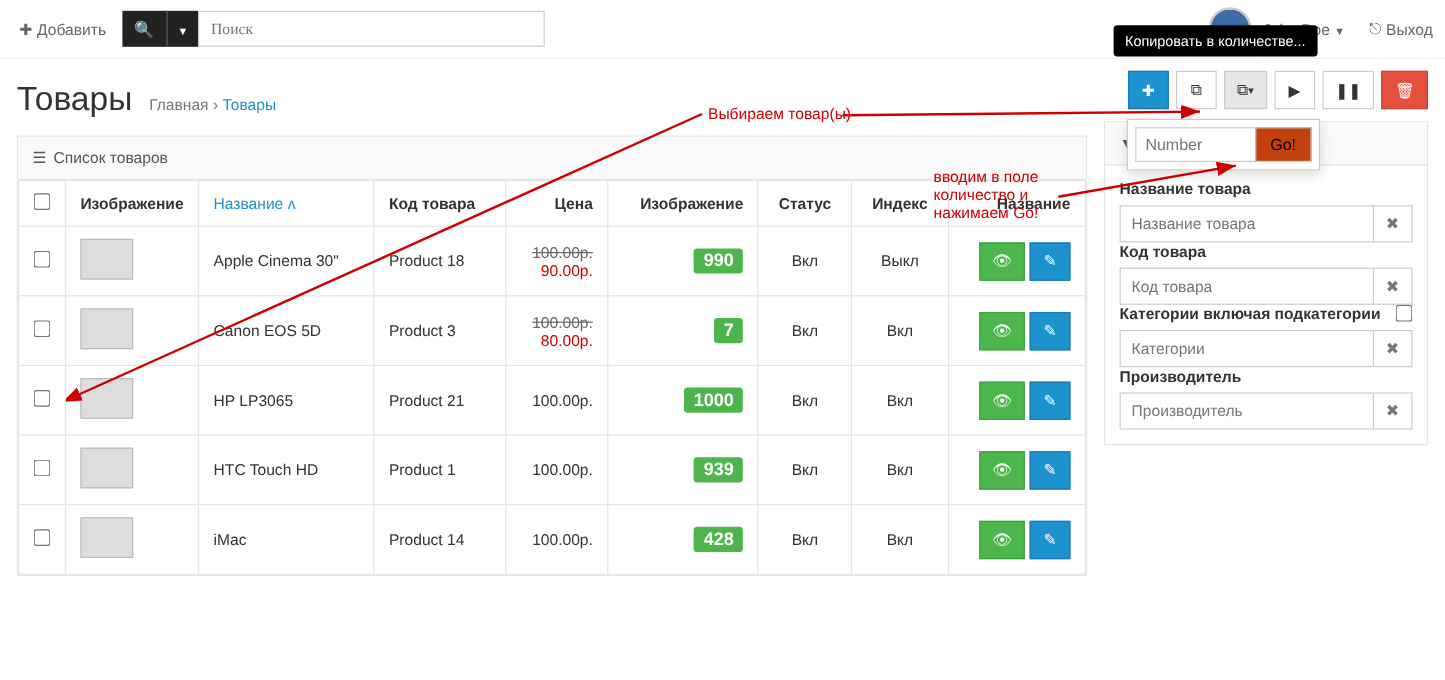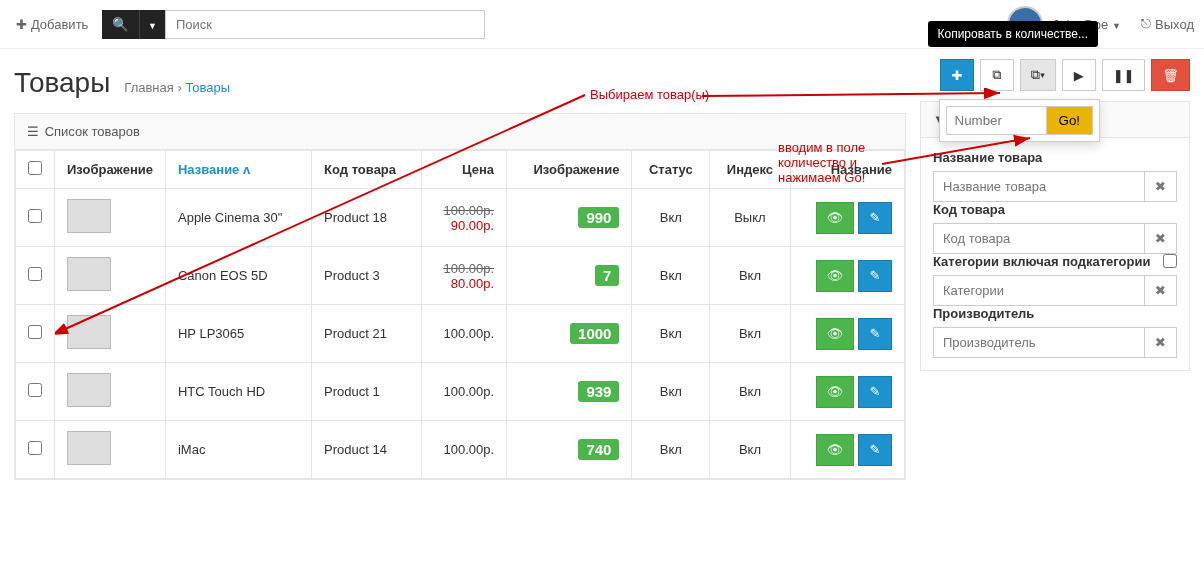--- a/index.html
+++ b/index.html
@@ -2,58 +2,58 @@
 <html><head>
 <meta charset="utf-8">
 <style>
 * { box-sizing: border-box; margin: 0; padding: 0; }
 body { font-family: -apple-system, "Helvetica Neue", Arial, sans-serif; font-size: 13px; color: #333; background: #fff; width: 1204px; height: 567px; overflow: hidden; position: relative; }
 .top-bar { display: flex; align-items: center; padding: 6px 10px; border-bottom: 1px solid #eee; }
 .top-bar .add-btn { color: #666; cursor: pointer; padding: 4px 6px; display: flex; align-items: center; gap: 4px; }
 .top-bar .search-group { display: flex; align-items: stretch; margin-left: 8px; }
 .top-bar .search-btn { background: #222; color: #fff; border: none; padding: 6px 10px; display: flex; align-items: center; }
 .top-bar .search-dd { background: #222; color: #fff; border: none; border-left: 1px solid #444; padding: 6px 8px; }
-.top-bar .search-input { border: 1px solid #ccc; padding: 6px 10px; width: 320px; font-size: 13px; }
+.top-bar .search-input { border: 1px solid #ccc; padding: 6px 10px; width: 289px; font-size: 13px; font-family: Liberation Serif, serif; }
 .top-bar .spacer { flex: 1; }
 .top-bar .avatar { width: 36px; height: 36px; border-radius: 50%; background: linear-gradient(#3b6ea5 50%, #f2b134 50%); border: 2px solid #ccc; }
 .top-bar .user-name { margin: 0 10px; color: #666; cursor: pointer; }
 .top-bar .logout { color: #666; cursor: pointer; display: flex; align-items: center; gap: 4px; margin-left: 10px; }
 .content { display: flex; padding: 10px 14px; gap: 14px; }
 .main { flex: 1; min-width: 0; }
 .page-title { display: flex; align-items: baseline; gap: 14px; margin: 8px 0 14px; }
 .page-title h1 { font-size: 28px; font-weight: 400; color: #333; }
 .breadcrumb { font-size: 13px; color: #777; }
 .breadcrumb a { color: #1e91cf; text-decoration: none; }
 .panel { border: 1px solid #e5e5e5; }
 .panel-head { background: #fafafa; border-bottom: 1px solid #e5e5e5; padding: 10px 12px; color: #555; display: flex; align-items: center; gap: 6px; }
 .table { width: 100%; border-collapse: collapse; }
 .table th, .table td { border: 1px solid #e5e5e5; padding: 10px 12px; text-align: left; vertical-align: middle; font-size: 13px; }
 .table th { background: #fff; color: #333; font-weight: 700; }
-.table th.sortable { color: #1e91cf; cursor: pointer; font-weight: 700; }
+.table th.sortable { color: #1e91cf; cursor: pointer; font-weight: 400; }
 .table td.center, .table th.center { text-align: center; }
 .table td.right, .table th.right { text-align: right; }
 .chk { width: 14px; height: 14px; }
 .img-cell { width: 60px; text-align: center; }
 .img-thumb { width: 44px; height: 34px; background: #ddd; border: 1px solid #bbb; display: inline-block; }
 .price-old { text-decoration: line-through; color: #666; }
 .price-new { color: #c00; }
 .badge { display: inline-block; padding: 2px 8px; border-radius: 3px; color: #fff; font-size: 15px; font-weight: 700; }
 .badge-green { background: #4cb64c; }
 .btn { display: inline-flex; align-items: center; justify-content: center; border: 1px solid #ccc; background: #fff; padding: 6px 10px; cursor: pointer; font-size: 13px; color: #333; min-width: 34px; min-height: 32px; }
 .btn-green { background: #4cb64c; color: #fff; border-color: #3fa23f; }
 .btn-blue { background: #1e91cf; color: #fff; border-color: #197bb0; }
 .btn-primary { background: #1e91cf; color: #fff; border-color: #197bb0; }
 .btn-red { background: #e3503e; color: #fff; border-color: #c74534; }
 .toolbar { display: flex; gap: 6px; justify-content: flex-end; margin-bottom: 10px; position: relative; }
 .toolbar .btn-active { background: #e6e6e6; }
 .tooltip-dark { position: absolute; background: #000; color: #fff; padding: 6px 10px; border-radius: 3px; font-size: 12px; white-space: nowrap; top: -38px; right: 92px; }
 .tooltip-dark::after { content: ""; position: absolute; bottom: -5px; right: 40px; border: 5px solid transparent; border-top-color: #000; }
 .dropdown-panel { position: absolute; top: 40px; right: 90px; background: #fff; border: 1px solid #ccc; box-shadow: 0 4px 10px rgba(0,0,0,.15); padding: 6px; display: flex; gap: 0; }
 .dropdown-panel input { border: 1px solid #ccc; padding: 6px 8px; width: 100px; border-right: none; }
-.dropdown-panel .go-btn { border: 1px solid #ccc; padding: 6px 12px; background: #eab308; }
+.dropdown-panel .go-btn { border: 1px solid #ccc; padding: 6px 12px; background: #c2410c; }
 .side { width: 270px; }
 .filter-panel { border: 1px solid #e5e5e5; }
 .filter-head { background: #fafafa; border-bottom: 1px solid #e5e5e5; padding: 10px 12px; color: #555; display: flex; align-items: center; gap: 6px; }
 .filter-body { padding: 12px; }
 .filter-group { margin-bottom: 0; }
 .filter-label { font-weight: 700; color: #333; margin-bottom: 6px; display: block; }
 .filter-label .chk-right { float: right; }
 .input-grp { display: flex; }
 .input-grp input { flex: 1; border: 1px solid #ccc; padding: 7px 9px; font-size: 13px; }
 .input-grp .clear-btn { border: 1px solid #ccc; border-left: none; background: #fff; padding: 0 10px; color: #777; }
@@ -205,21 +205,21 @@
     </td>
             </tr>
             <tr>
     <td class="center"><input type="checkbox" class="chk" style=""></td>
     <td class="img-cell"><span class="img-thumb"></span></td>
     <td>iMac</td>
     <td>Product 14</td>
     <td class="right">
                 <div>100.00p.</div>
               </td>
-    <td class="right"><span class="badge badge-green">740</span></td>
+    <td class="right"><span class="badge badge-green">428</span></td>
     <td class="center">Вкл</td>
     <td class="center">Вкл</td>
     <td class="right">
       <button class="btn btn-green">
                   <span>👁</span>
                 </button>
       <button class="btn btn-blue">
                   <span>✎</span>
                 </button>
     </td>

